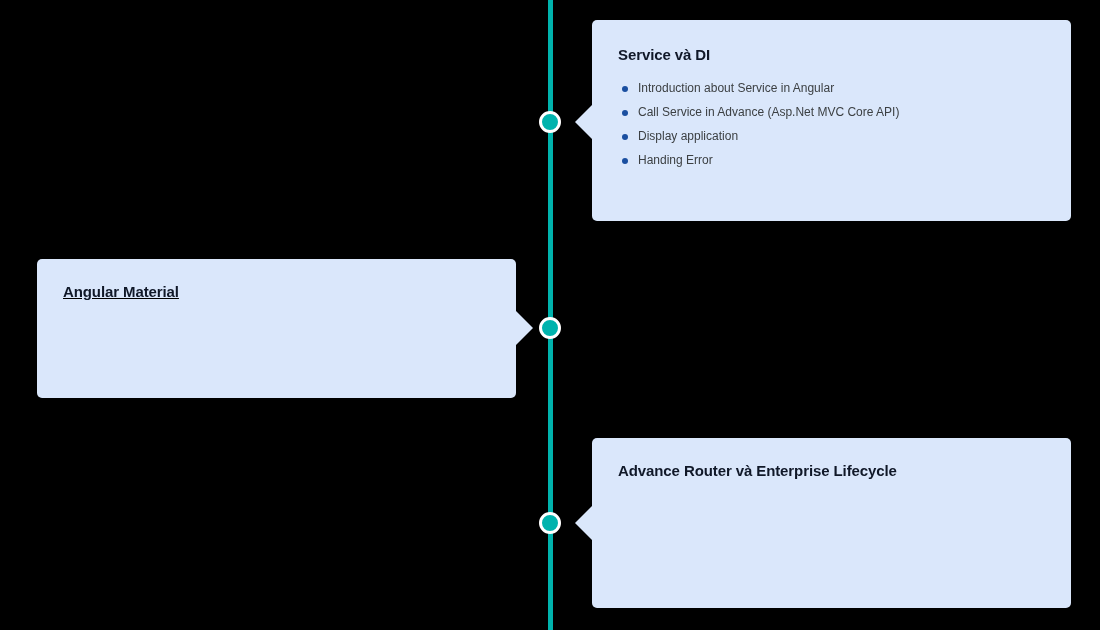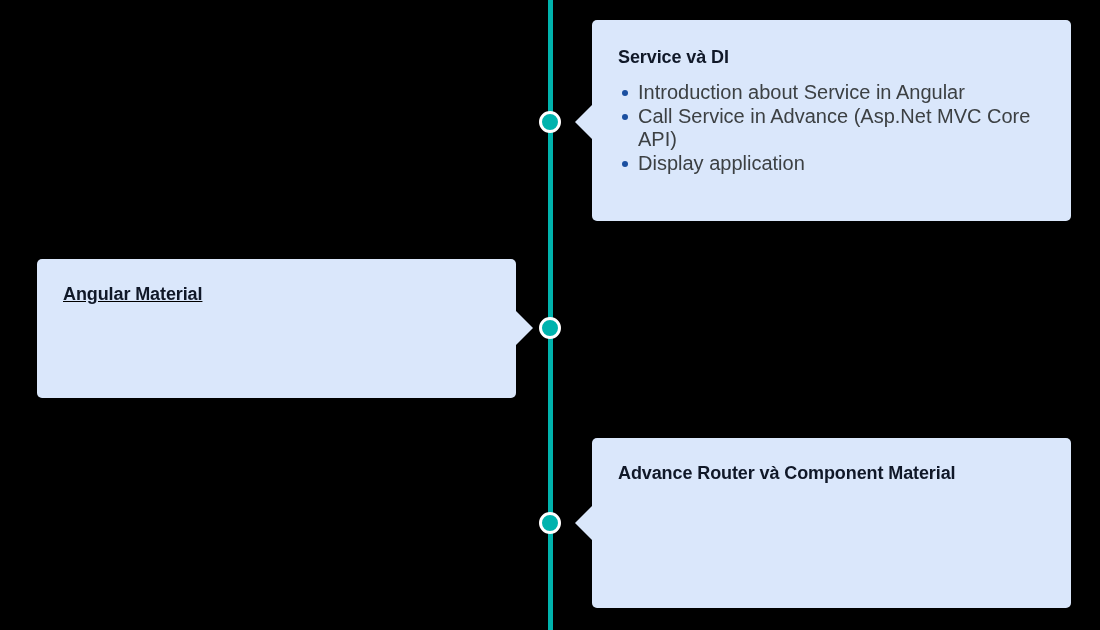--- a/index.html
+++ b/index.html
@@ -44,36 +44,36 @@
 
   
   .card {
     position: absolute;
     background: #dae7fb;
     border-radius: 5px;
     box-sizing: border-box;
     z-index: 3;
   }
   .card-title {
-    font-size: 18px;
+    font-size: 15px;
     font-weight: bold;
     color: #101828;
     letter-spacing: -0.1px;
     margin: 0;
     line-height: 1.25;
   }
   .card-list {
     list-style: none;
     margin: 12px 0 0 0;
     padding: 0;
   }
   .card-list li {
     position: relative;
     padding-left: 20px;
-    font-size: 20px;
+    font-size: 12px;
     line-height: 23px;
     color: #3c4043;
     margin-bottom: 1px;
   }
   .card-list li::before {
     content: "";
     position: absolute;
     left: 4px;
     top: 9px;
     width: 6px;
@@ -146,26 +146,27 @@
   <div class="timeline-node n2"></div>
   <div class="timeline-node n3"></div>
 
   <div class="card" id="card-service">
     <div class="notch notch-left"></div>
     <h3 class="card-title">Service và DI</h3>
     <ul class="card-list">
       <li>Introduction about Service in Angular</li>
       <li>Call Service in Advance (Asp.Net MVC Core API)</li>
       <li>Display application</li>
+      <li>Handing Error</li>
     </ul>
   </div>
 
   <div class="card" id="card-material">
     <div class="notch notch-right"></div>
     <h3 class="card-title">Angular Material</h3>
   </div>
 
   <div class="card" id="card-router">
     <div class="notch notch-left"></div>
-    <h3 class="card-title">Advance Router và Component Material</h3>
+    <h3 class="card-title">Advance Router và Enterprise Lifecycle</h3>
   </div>
 
 </div>
 
 </body></html>

